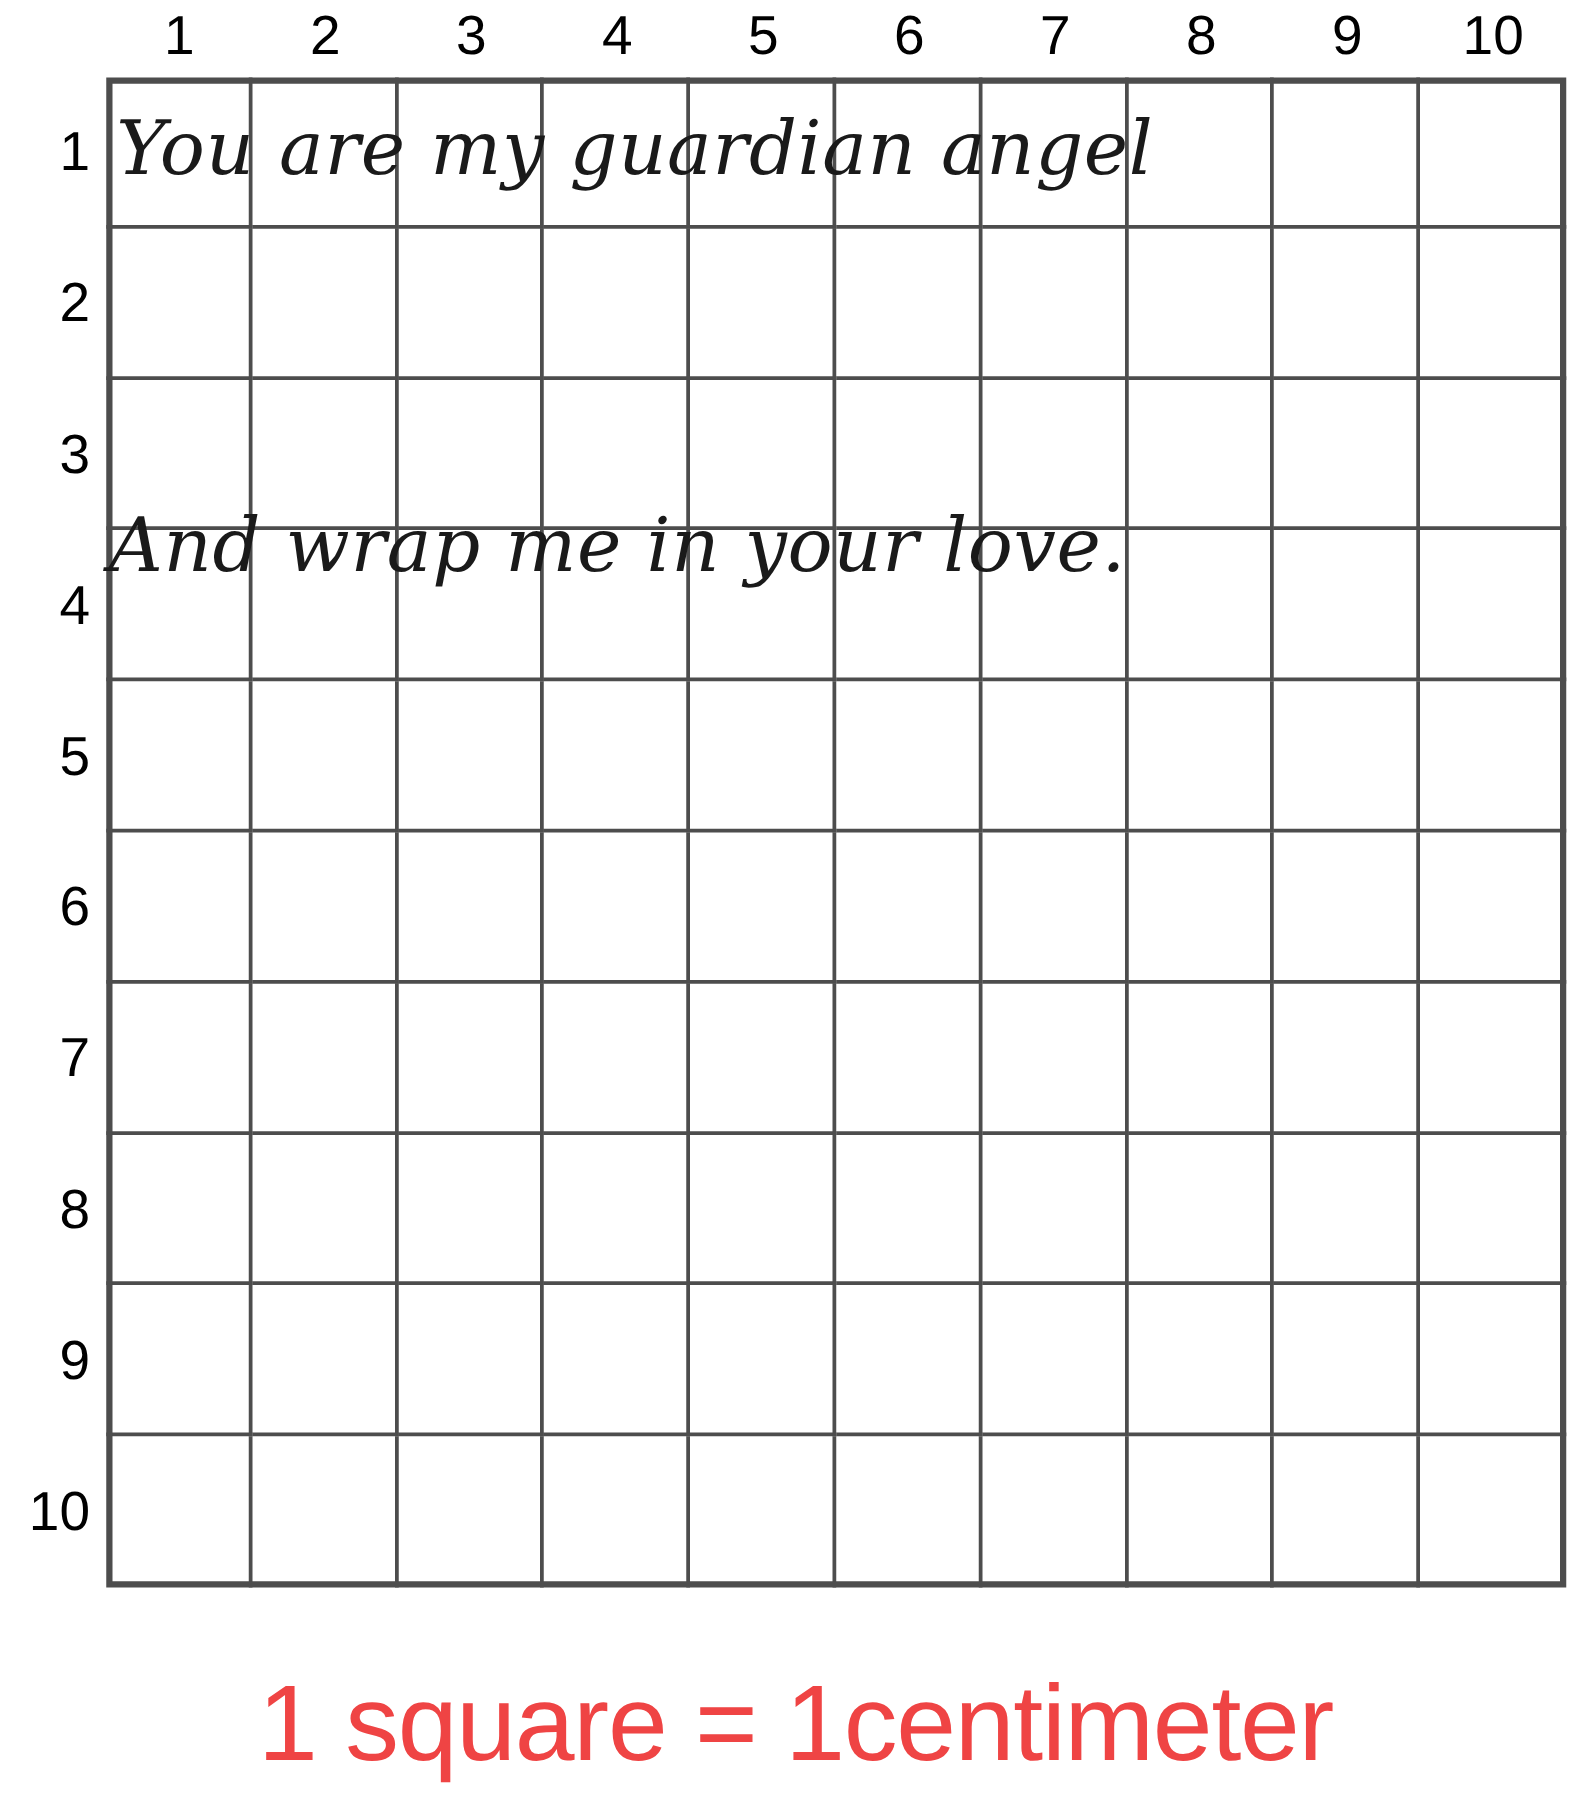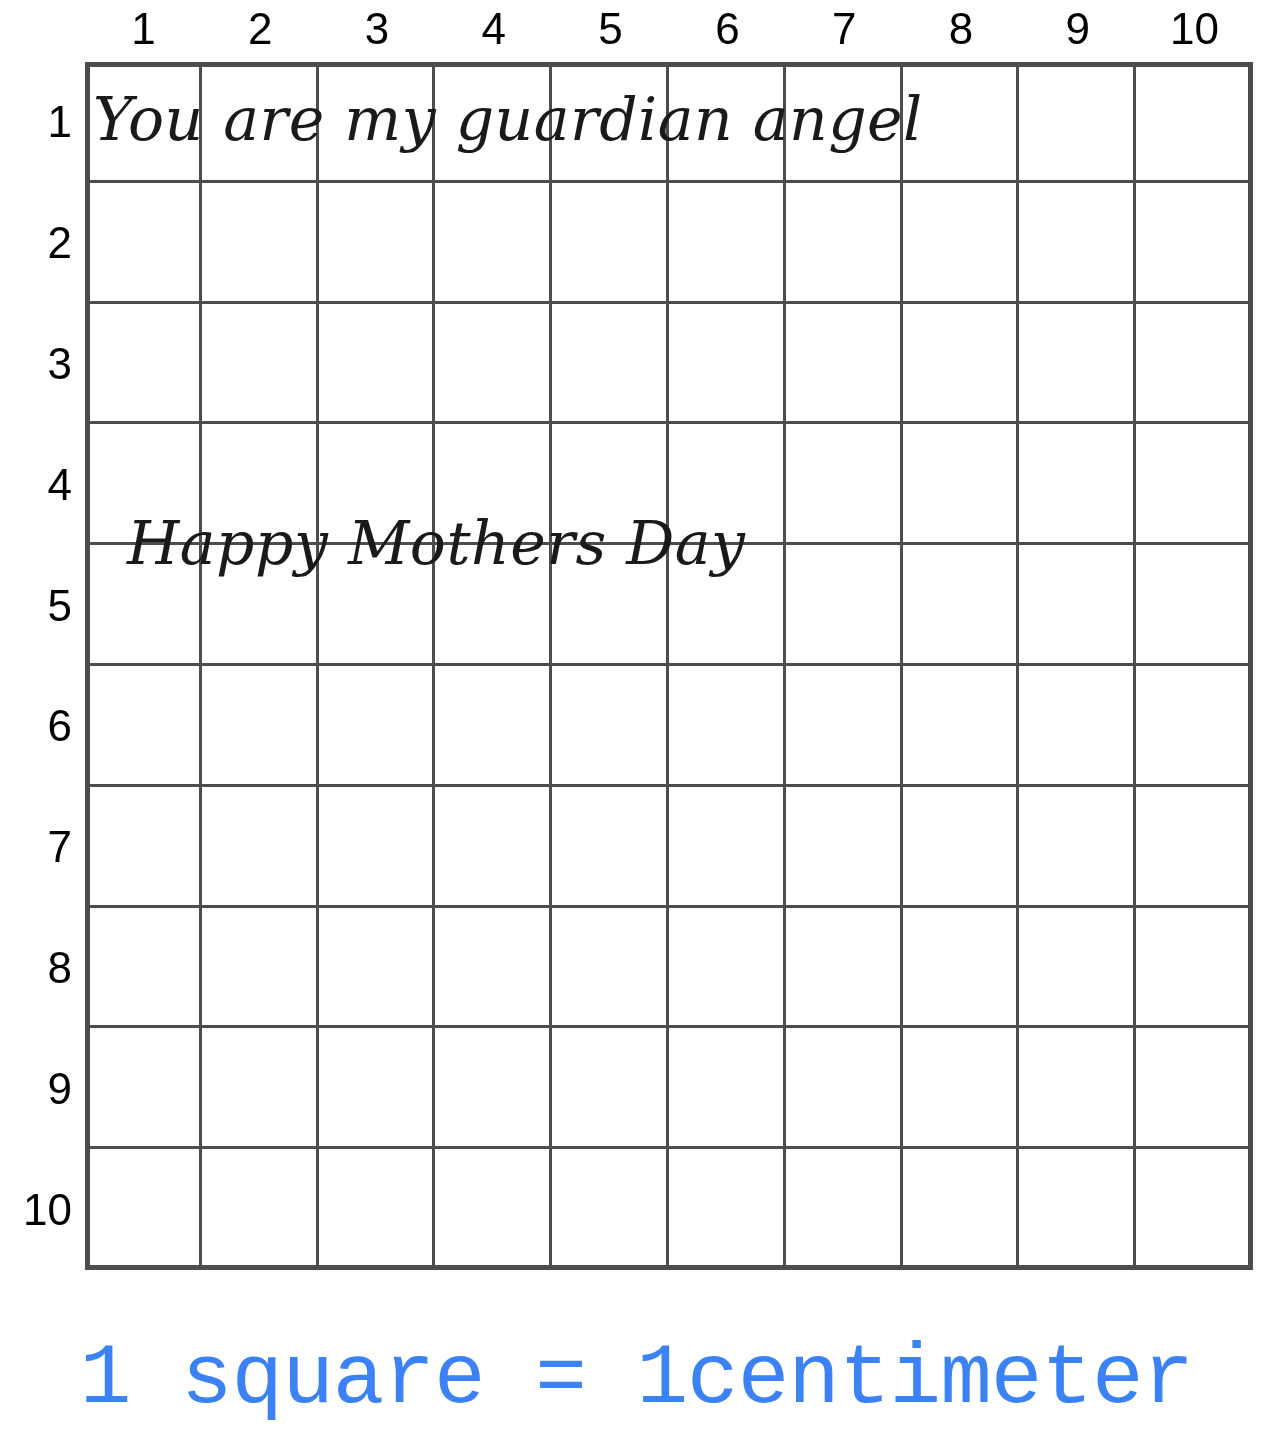--- a/index.html
+++ b/index.html
@@ -119,22 +119,22 @@
   .pl5 { left: 42px;  top: 446px; }
 
   
   #caption {
     position: absolute;
     left: 0;
     top: 1330px;
     width: 1273px;
     text-align: center;
     font-size: 86px;
-    font-family: Liberation Mono, monospace;
-    color: #3b82f6;
+    font-family: Liberation Sans, sans-serif;
+    color: #ef4444;
     letter-spacing: -1px;
   }
 </style>
 </head>
 <body>
 
 <div id="stage">
 
   <div id="col-labels">
     <div class="col-label">1</div>
@@ -272,18 +272,18 @@
       <div class="cell last-row"></div>
       <div class="cell last-row"></div>
       <div class="cell last-row"></div>
       <div class="cell last-row last-col"></div>
     </div>
     <div id="grid-border"></div>
   </div>
 
   <div id="poem">
     <div class="poem-line pl1">You are my guardian angel</div>
-    <div class="poem-line pl5">Happy Mothers Day</div>
+    <div class="poem-line pl4">And wrap me in your love.</div>
   </div>
 
   <div id="caption">1 square = 1centimeter</div>
 
 </div>
 
 </body></html>

